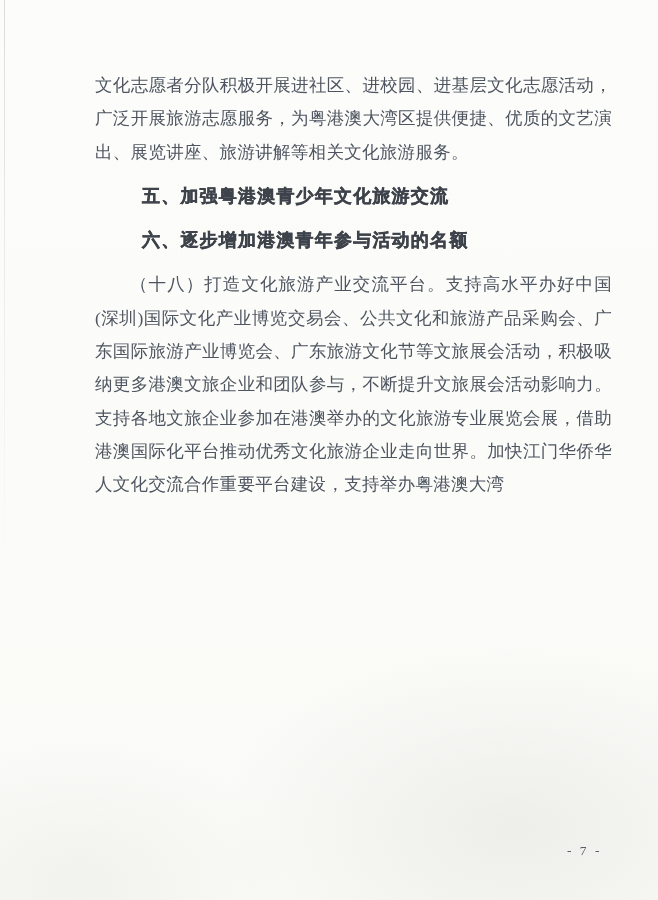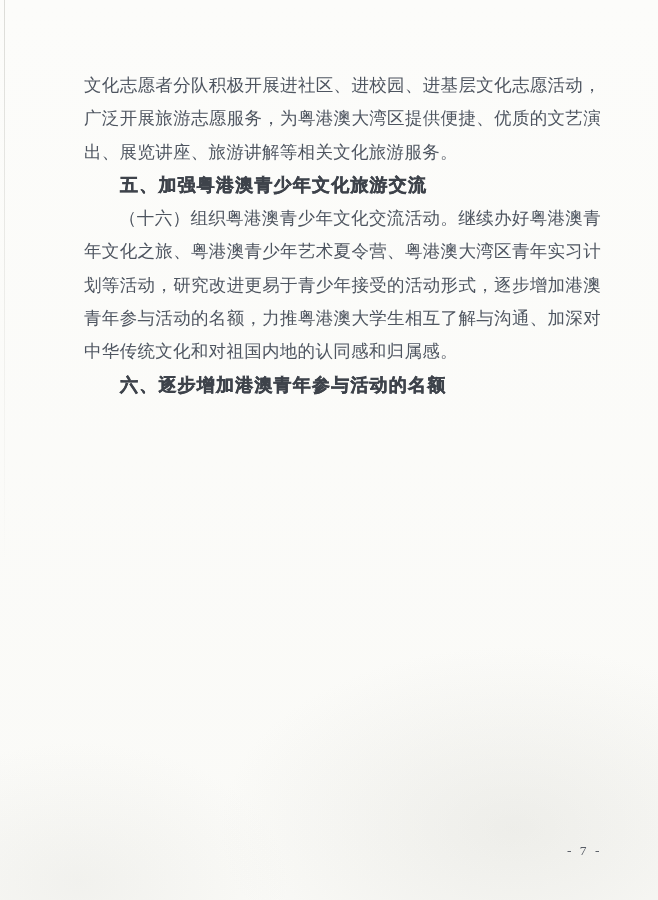--- a/index.html
+++ b/index.html
@@ -25,38 +25,38 @@
   }
   .scan-edge {
     position: absolute;
     left: 4px; top: 0;
     width: 1px; height: 560px;
     background: linear-gradient(#cfcfca, rgba(207,207,202,0));
     opacity: 0.7;
   }
   .text-block {
     position: absolute;
-    left: 84px;
+    left: 95px;
     top: 69px;
     width: 517px;
     font-size: 17.5px;
     line-height: 33.3px;
     letter-spacing: 0.3px;
     color: #4e5560;
     text-align: justify;
   }
   .para {
     margin: 0;
     text-indent: 2em;
   }
   .para.no-indent {
     text-indent: 0;
   }
   .heading {
-    margin: 0;
+    margin: 11px;
     text-indent: 2em;
     font-weight: bold;
     color: #3e434b;
     letter-spacing: 1.2px;
     font-size: 18px;
     -webkit-text-stroke: 0.4px #3e434b;
   }
   .page-number {
     position: absolute;
     right: 56px;
@@ -71,21 +71,21 @@
 <body>
 
 <div class="page">
   <div class="scan-edge"></div>
 
   <div class="text-block">
     <p class="para no-indent">文化志愿者分队积极开展进社区、进校园、进基层文化志愿活动，广泛开展旅游志愿服务，为粤港澳大湾区提供便捷、优质的文艺演出、展览讲座、旅游讲解等相关文化旅游服务。</p>
 
     <p class="heading">五、加强粤港澳青少年文化旅游交流</p>
 
-    <p class="para">（十六）组织粤港澳青少年文化交流活动。继续办好粤港澳青年文化之旅、粤港澳青少年艺术夏令营、粤港澳大湾区青年实习计划等活动，研究改进更易于青少年接受的活动形式，逐步增加港澳青年参与活动的名额，力推粤港澳大学生相互了解与沟通、加深对中华传统文化和对祖国内地的认同感和归属感。</p>
 
 
     <p class="heading">六、逐步增加港澳青年参与活动的名额</p>
 
+    <p class="para">（十八）打造文化旅游产业交流平台。支持高水平办好中国(深圳)国际文化产业博览交易会、公共文化和旅游产品采购会、广东国际旅游产业博览会、广东旅游文化节等文旅展会活动，积极吸纳更多港澳文旅企业和团队参与，不断提升文旅展会活动影响力。支持各地文旅企业参加在港澳举办的文化旅游专业展览会展，借助港澳国际化平台推动优秀文化旅游企业走向世界。加快江门华侨华人文化交流合作重要平台建设，支持举办粤港澳大湾</p>
   </div>
 
   <div class="page-number">- 7 -</div>
 </div>
 
 </body></html>

